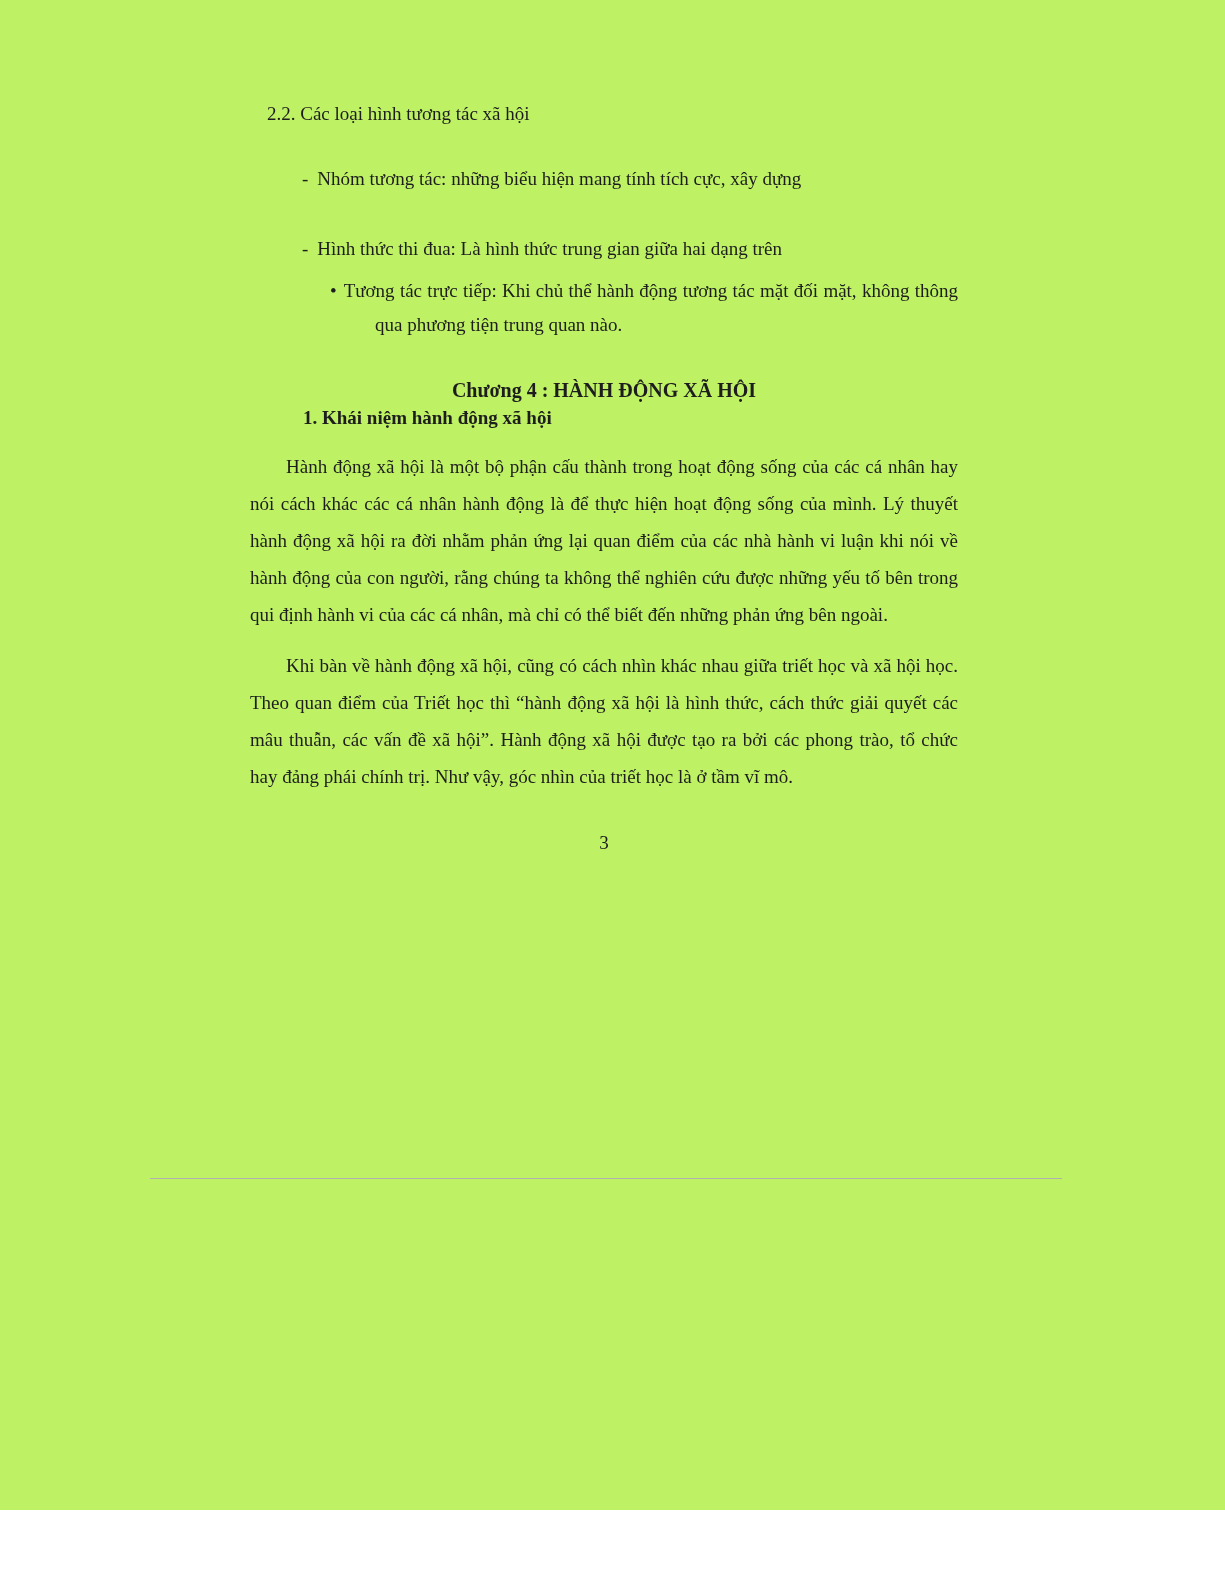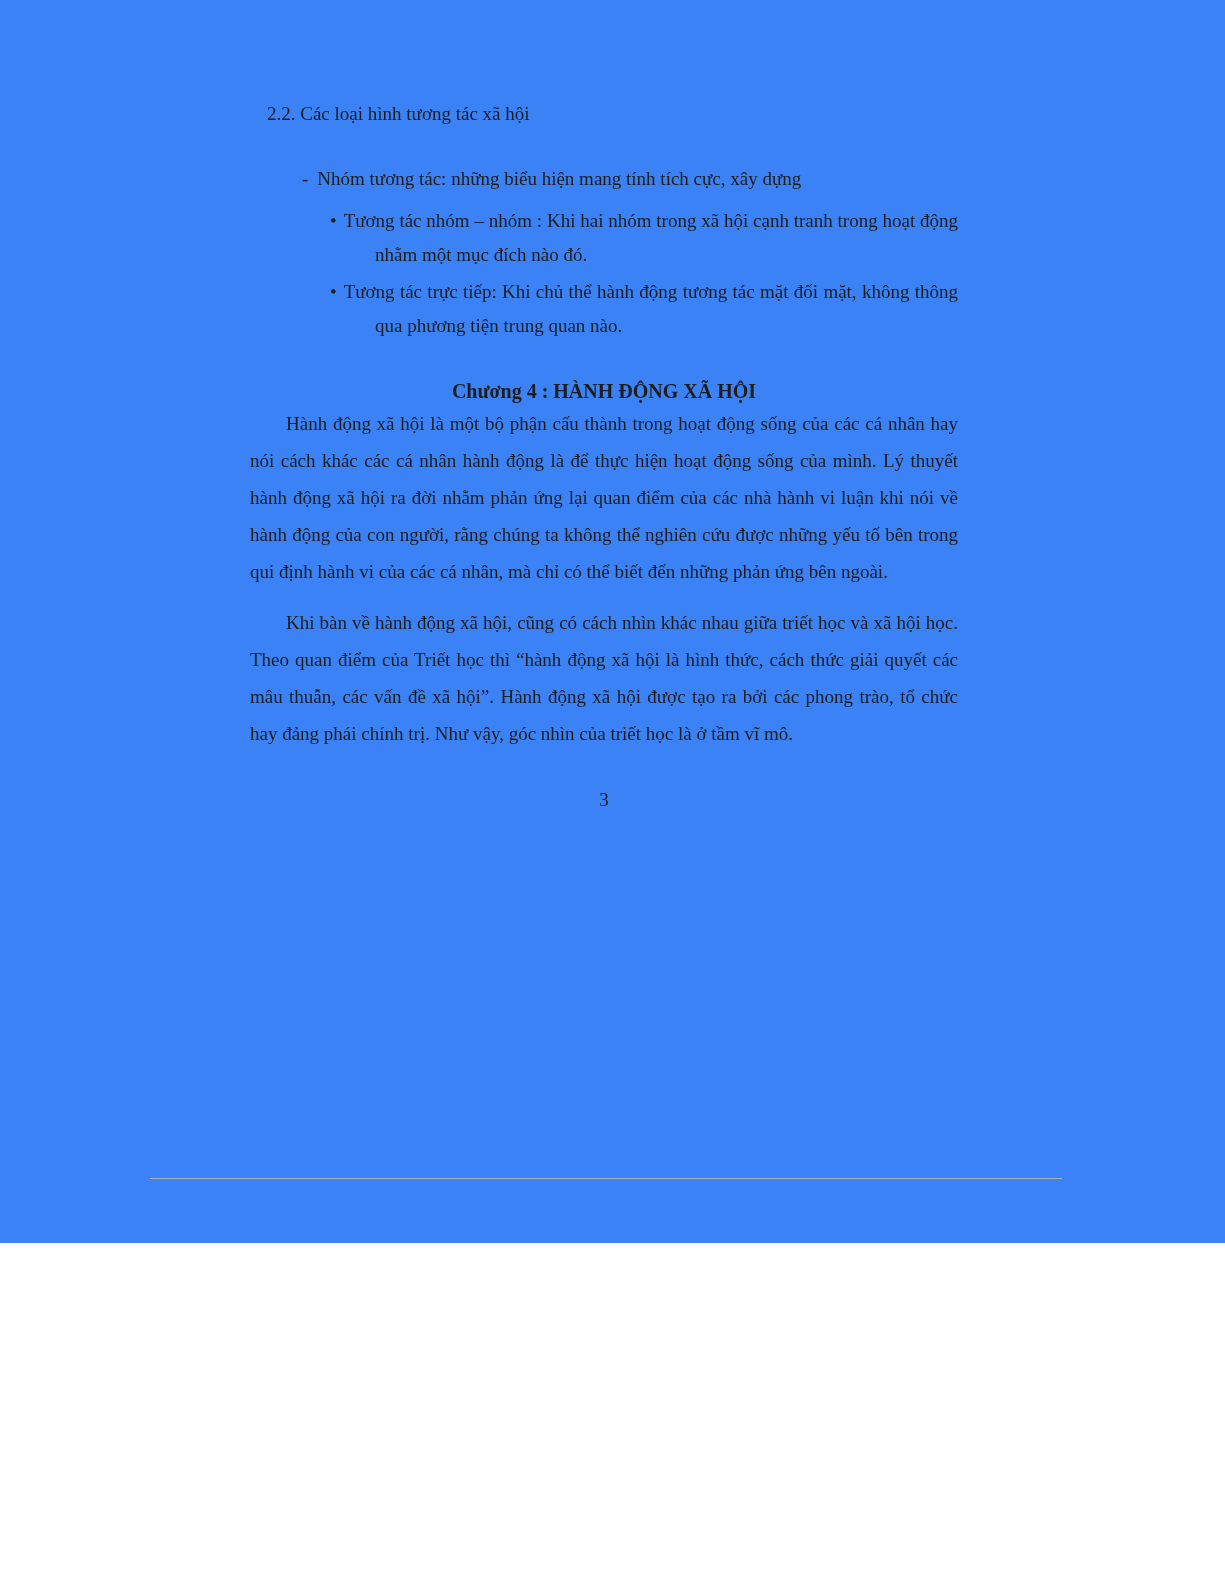--- a/index.html
+++ b/index.html
@@ -3,22 +3,22 @@
 <meta charset="utf-8">
 <style>
   html, body {
     margin: 0;
     padding: 0;
     background: #ffffff;
   }
   .page {
     position: relative;
     width: 1225px;
-    height: 1243px;
-    background: #3b82f6;
+    height: 1510px;
+    background: #bef264;
     font-family: "Liberation Serif", "DejaVu Serif", serif;
     color: #1d1d1d;
     font-size: 19px;
     overflow: hidden;
   }
   .content {
     position: absolute;
     top: 100px;
     left: 250px;
     width: 708px;
@@ -91,33 +91,34 @@
 
 <div class="page">
   <div class="content">
 
     <div class="section-heading">2.2. Các loại hình tương tác xã hội</div>
 
     <div class="dash-list">
       <div class="dash-item">
         <span class="marker">-</span><span>Nhóm tương tác: những biểu hiện mang tính tích cực, xây dựng</span>
       </div>
+      <div class="dash-item">
+        <span class="marker">-</span><span>Hình thức thi đua: Là hình thức trung gian giữa hai dạng trên</span>
+      </div>
     </div>
 
     <div class="bullet-list">
-      <div class="bullet-item">
-        <span class="marker">•</span><span>Tương tác nhóm – nhóm : Khi hai nhóm trong xã hội cạnh tranh trong hoạt động nhằm một mục đích nào đó.</span>
-      </div>
       <div class="bullet-item">
         <span class="marker">•</span><span>Tương tác trực tiếp: Khi chủ thể hành động tương tác mặt đối mặt, không thông qua phương tiện trung quan nào.</span>
       </div>
     </div>
 
     <div class="chapter-heading">Chương 4 : HÀNH ĐỘNG XÃ HỘI</div>
 
+    <div class="subsection-heading">1. Khái niệm hành động xã hội</div>
 
     <div class="para">Hành động xã hội là một bộ phận cấu thành trong hoạt động sống của các cá nhân hay nói cách khác các cá nhân hành động là để thực hiện hoạt động sống của mình. Lý thuyết hành động xã hội ra đời nhằm phản ứng lại quan điểm của các nhà hành vi luận khi nói về hành động của con người, rằng chúng ta không thể nghiên cứu được những yếu tố bên trong qui định hành vi của các cá nhân, mà chỉ có thể biết đến những phản ứng bên ngoài.</div>
 
     <div class="para">Khi bàn về hành động xã hội, cũng có cách nhìn khác nhau giữa triết học và xã hội học. Theo quan điểm của Triết học thì “hành động xã hội là hình thức, cách thức giải quyết các mâu thuẫn, các vấn đề xã hội”. Hành động xã hội được tạo ra bởi các phong trào, tổ chức hay đảng phái chính trị. Như vậy, góc nhìn của triết học là ở tầm vĩ mô.</div>
 
     <div class="page-number">3</div>
 
   </div>
 
   <div class="footer-divider"></div>

